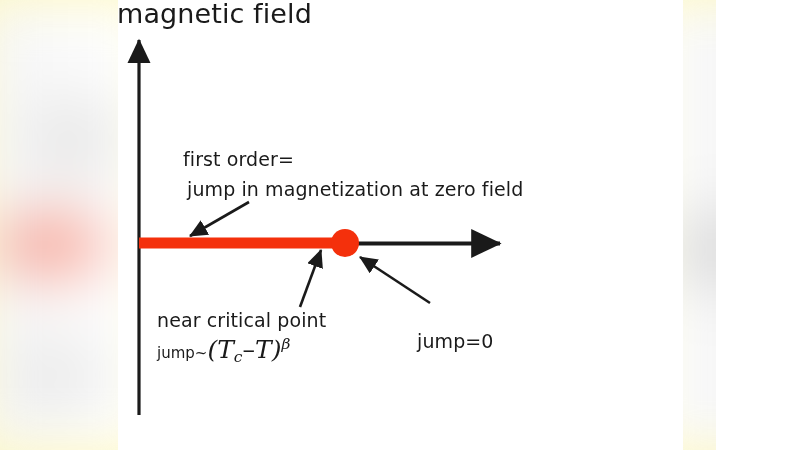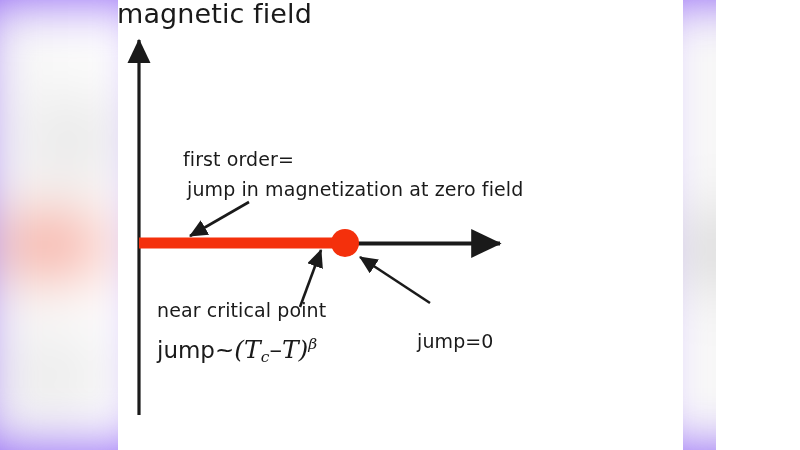--- a/index.html
+++ b/index.html
@@ -5,21 +5,21 @@
   html, body {
     margin: 0;
     padding: 0;
     background: #ffffff;
   }
   #screenshot {
     position: relative;
     width: 716px;
     height: 450px;
     overflow: hidden;
-    background: #8b5cf6;
+    background: #fef9c3;
     font-family: "DejaVu Sans", sans-serif;
   }
 
   
   .blur-band {
     position: absolute;
     top: 0;
     height: 450px;
     filter: blur(26px);
     opacity: 1;
@@ -87,21 +87,21 @@
     vertical-align: -0.28em;
   }
   .math sup {
     font-size: 0.62em;
     font-style: italic;
     vertical-align: 0.55em;
   }
   .plain-pre {
     font-family: "DejaVu Sans", sans-serif;
     font-style: normal;
-    font-size: 23px;
+    font-size: 15px;
   }
 </style>
 </head>
 <body>
 
 <div id="screenshot">
 
   <div class="blur-band blur-left"></div>
   <div class="blur-band blur-right"></div>
 
@@ -131,20 +131,20 @@
 
     <line x1="430" y1="303" x2="360" y2="257" stroke="#1a1a1a" stroke-width="2.6" marker-end="url(#arrowLeader)"></line>
   </svg>
 
   <div class="lbl axis-title" style="left:117px; top:-2px;">magnetic field</div>
 
 
   <div class="lbl annot" style="left:187px; top:178px;">jump in magnetization at zero field</div>
   <div class="lbl annot" style="left:183px; top:148px;">first order=</div>
 
-  <div class="lbl annot" style="left:157px; top:299px;">near critical point</div>
+  <div class="lbl annot" style="left:157px; top:309px;">near critical point</div>
   <div class="lbl math" style="left:157px; top:335px;">
     <span class="plain-pre">jump~</span><span>(</span><span>T</span><sub>c</sub><span class="op">–</span><span>T</span><span>)</span><sup>β</sup>
   </div>
 
   <div class="lbl annot" style="left:417px; top:330px;">jump=0</div>
 
 </div>
 
 </body></html>

